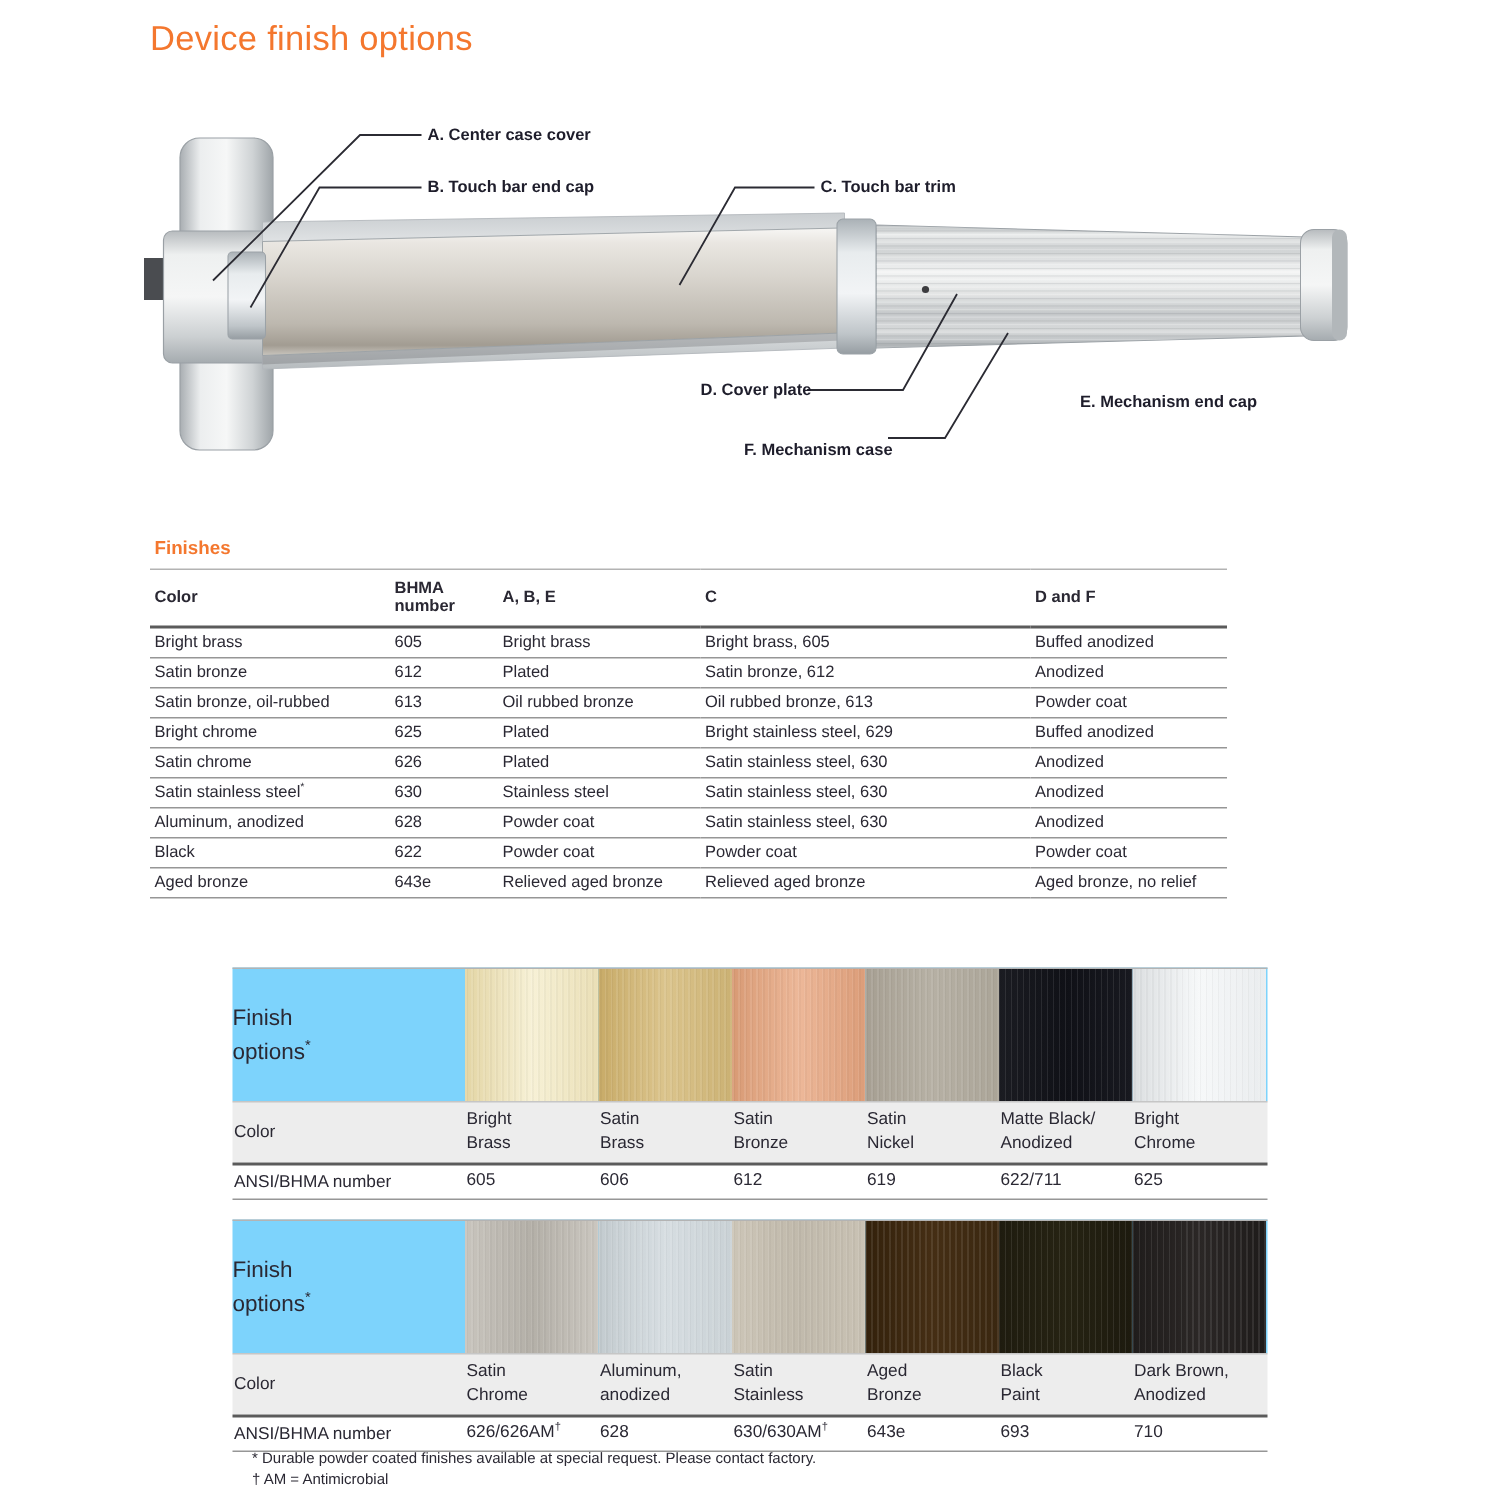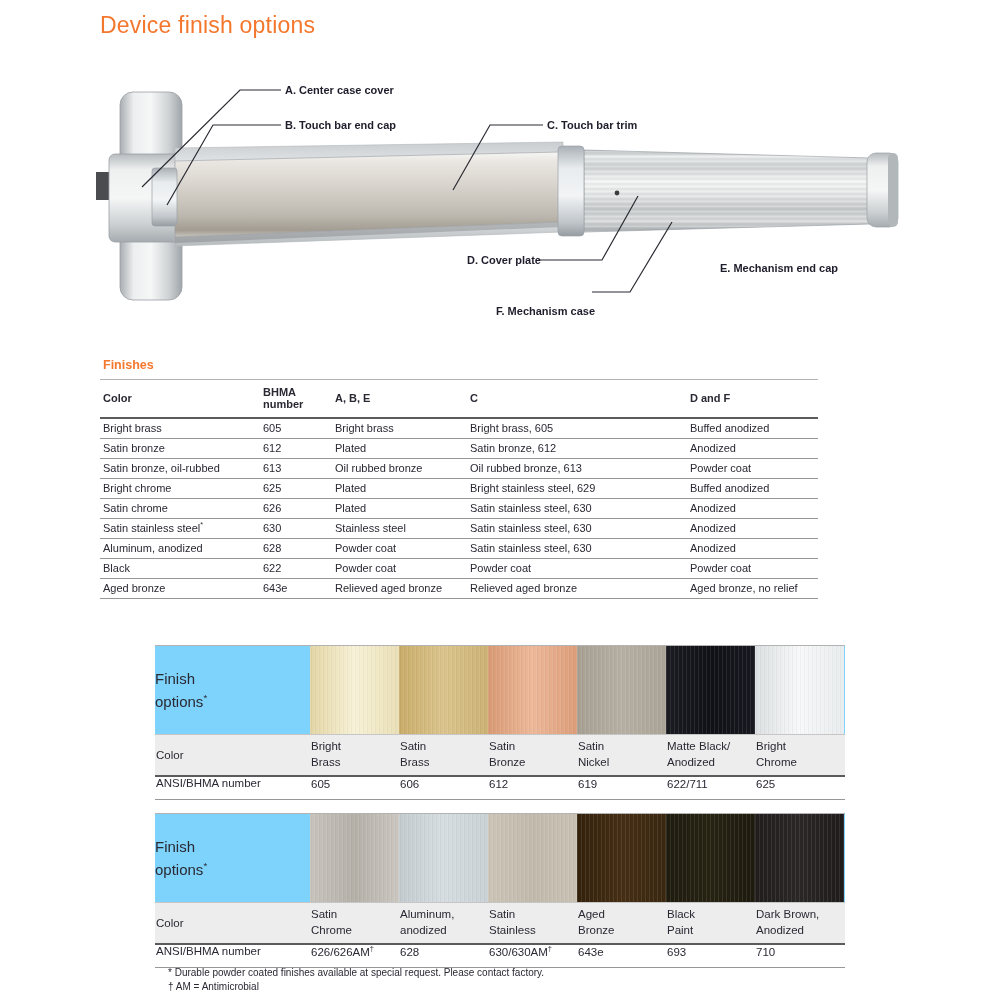--- a/index.html
+++ b/index.html
@@ -51,21 +51,21 @@
   .swatch .brush{
     position:absolute;inset:0;display:block;
     background:repeating-linear-gradient(90deg,rgba(255,255,255,.09) 0 1px,rgba(0,0,0,.03) 1px 2px,transparent 2px 4px);
   }
   .color-row{
     display:flex;background:#ededed;border-top:1px solid #c6c6c6;
     height:40px;align-items:center;font-size:11.5px;
   }
   .ansi-row{
     display:flex;border-top:2px solid #5b5b5b;border-bottom:1.5px solid #969696;
-    height:22px;align-items:flex-start;font-size:11.5px;background:#fff;
+    height:22px;align-items:center;font-size:11.5px;background:#fff;
   }
   .row-label{width:155px;flex:0 0 155px;padding-left:1px;}
   .cell{flex:0 0 89px;line-height:1.35;}
 
   
   .footnotes{position:absolute;left:155px;top:966px;font-size:10px;line-height:14px;color:#2a2833;margin-left:13px;}
 </style>
 </head>
 <body>
 
@@ -163,21 +163,21 @@
         <polyline points="443,202 507,202 543,138"></polyline>
         <polyline points="497,234 535,234 577,164"></polyline>
       </g>
     </svg>
 
     <div class="callout" style="left:190px;top:26px">A. Center case cover</div>
     <div class="callout" style="left:190px;top:61px">B. Touch bar end cap</div>
     <div class="callout" style="left:452px;top:61px">C. Touch bar trim</div>
     <div class="callout" style="left:372px;top:196px">D. Cover plate</div>
     <div class="callout" style="left:625px;top:204px">E. Mechanism end cap</div>
-    <div class="callout" style="left:401px;top:247px">F. Mechanism case</div>
+    <div class="callout" style="left:401px;top:236px">F. Mechanism case</div>
   </div>
 
   <div class="finishes">
     <h2>Finishes</h2>
     <table class="fin">
       <colgroup>
         <col style="width:160px">
           <col style="width:72px">
           <col style="width:135px">
         <col style="width:220px">

